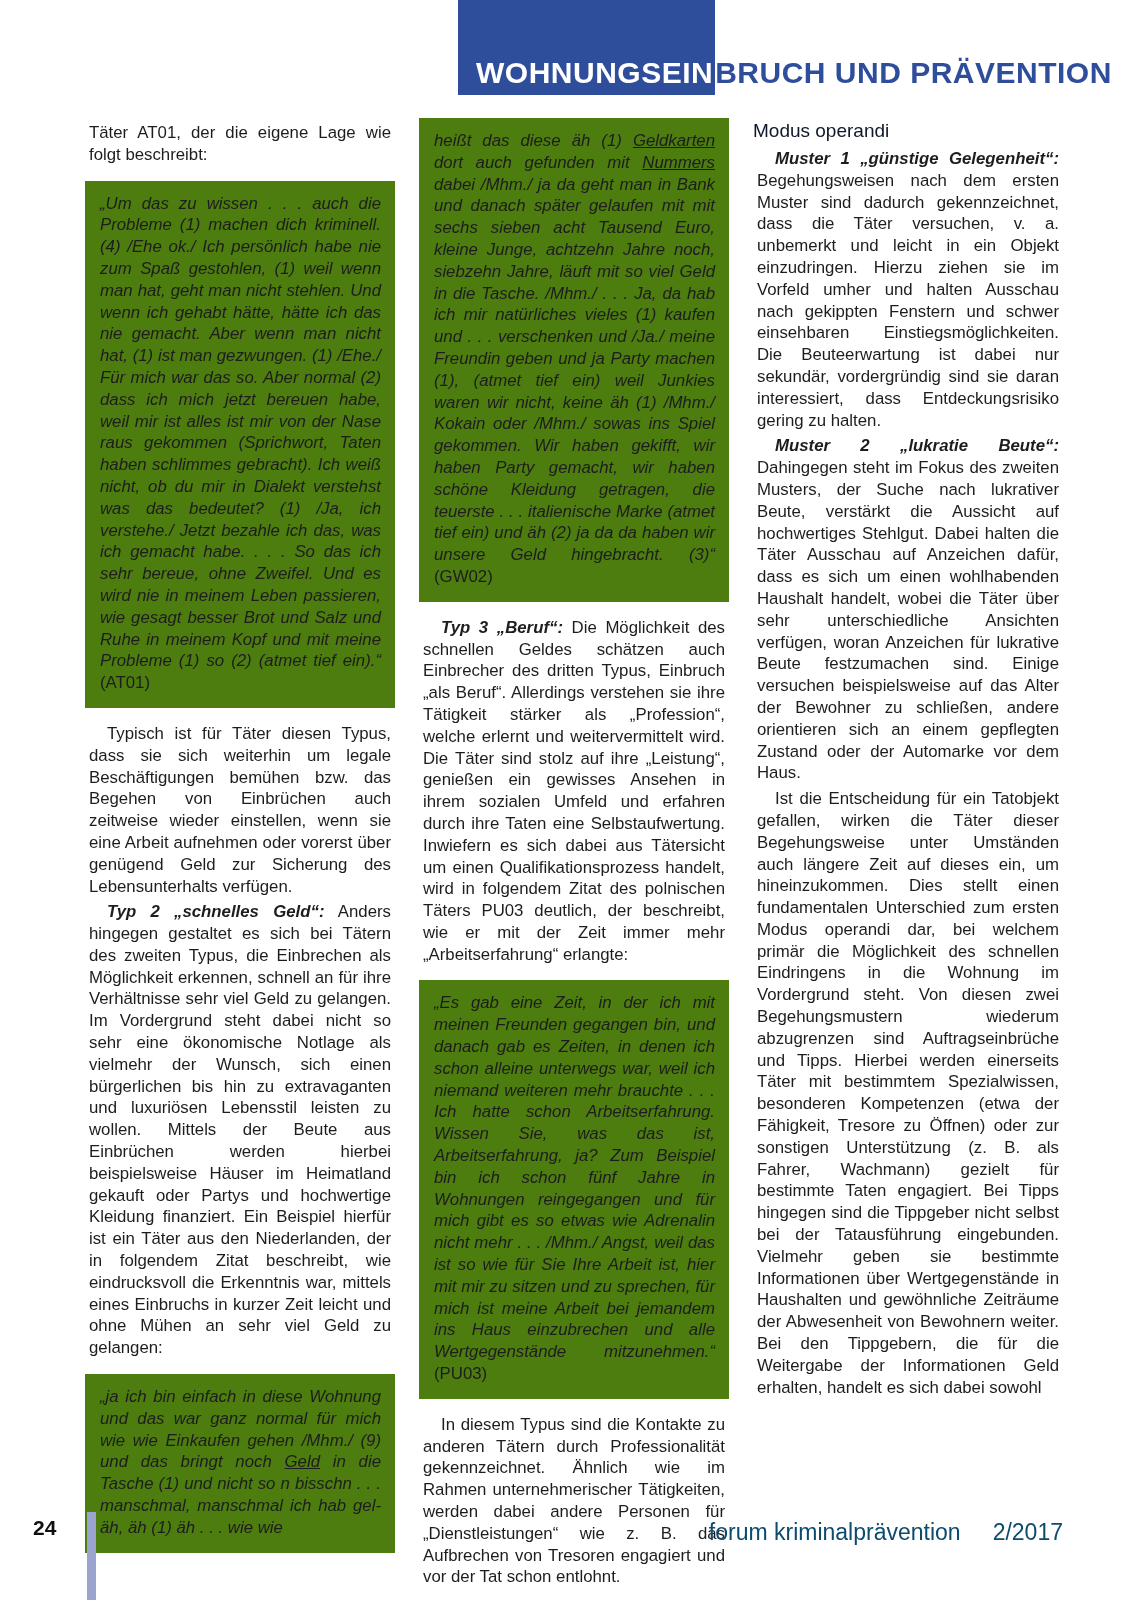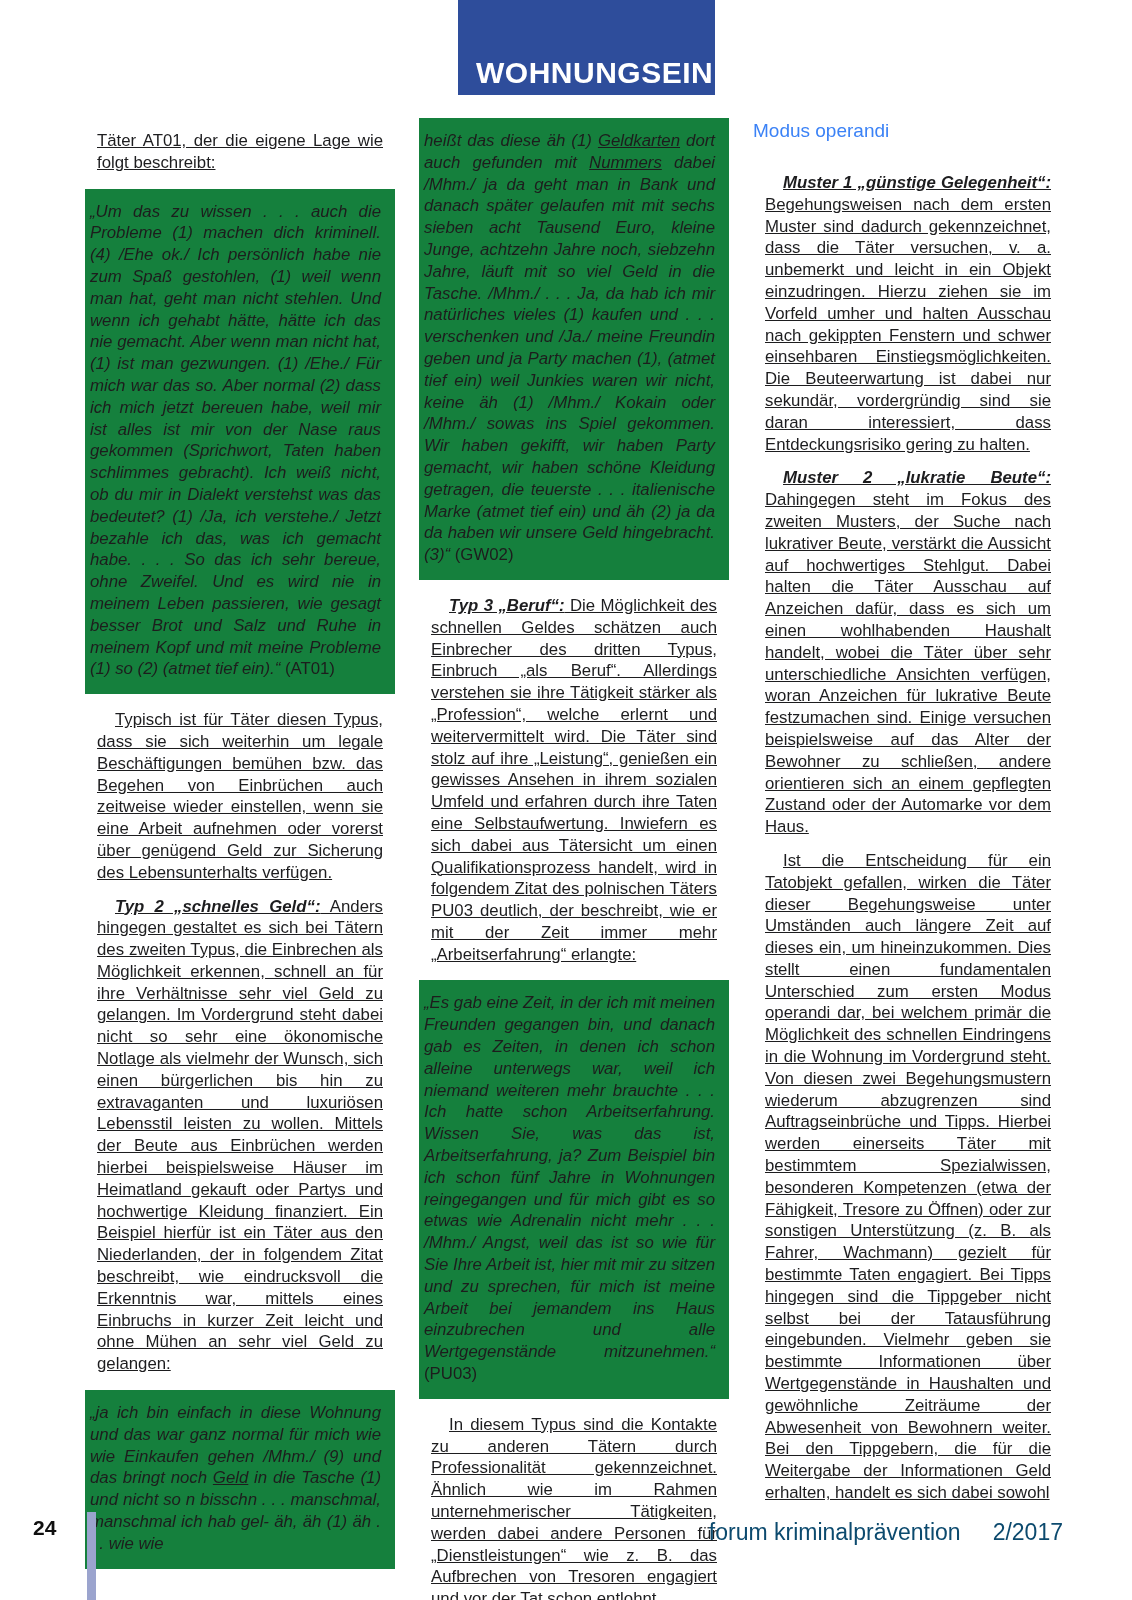--- a/index.html
+++ b/index.html
@@ -25,38 +25,38 @@
   .title-rest  { color:#2e4d9b; padding-bottom:7px; }
 
   
   .columns {
     position:absolute; left:85px; top:118px; width:978px;
     display:flex; gap:24px;
   }
   .col { flex:1; min-width:0; }
 
   p.body {
-    margin:12px; font-size:16.8px; line-height:21.8px;
-    text-align:justify; color:#1d1d1f;text-decoration:underline;
+    margin:4px; font-size:16.8px; line-height:21.8px;
+    text-align:justify; color:#1d1d1f;
   }
   p.indent { text-indent:18px; }
   .lead { font-weight:bold; font-style:italic; }
 
   .quote {
-    background:#15803d; margin:15px 0; padding:12px 14px 14px 5px;
+    background:#4d7c0f; margin:15px 0; padding:12px 14px 14px 15px;
     font-size:16.8px; line-height:21.8px; text-align:justify; color:#1d1d1d;
   }
   .col .quote:first-child { margin-top:0; }
   .qi { font-style:italic; }
   .qu { font-style:italic; text-decoration:underline; }
   .qs { font-style:normal; }
 
   .col-heading {
-    margin:2px 0 30px 0; font-size:19px; line-height:22px;
-    color:#3b82f6; font-weight:normal;
+    margin:2px 0 6px 0; font-size:19px; line-height:22px;
+    color:#0f172a; font-weight:normal;
   }
 
   
   .page-number {
     position:absolute; left:33px; top:1516px;
     font-size:21px; font-weight:bold; color:#101010;text-align:right;
   }
   .footer-bar {
     position:absolute; left:87px; top:1512px; width:9px; height:88px;
     background:#9ba4ce;
@@ -69,20 +69,21 @@
 </style>
 </head>
 <body>
 
 <div class="page">
 
   <header class="header-row">
     <div class="title-box">
       <span class="title-white">WOHNUNGSEIN</span>
     </div>
+    <span class="title-rest">BRUCH UND PRÄVENTION</span>
   </header>
 
   <main class="columns">
 
     <section class="col">
       <p class="body">Täter AT01, der die eigene Lage wie folgt beschreibt:</p>
 
       <div class="quote">
         <span class="qi">„Um das zu wissen . . . auch die Probleme (1) machen dich kriminell. (4) /Ehe ok./ Ich persönlich habe nie zum Spaß gestohlen, (1) weil wenn man hat, geht man nicht stehlen. Und wenn ich gehabt hätte, hätte ich das nie gemacht. Aber wenn man nicht hat, (1) ist man gezwungen. (1) /Ehe./ Für mich war das so. Aber normal (2) dass ich mich jetzt bereuen habe, weil mir ist alles ist mir von der Nase raus gekommen (Sprichwort, Taten haben schlimmes gebracht). Ich weiß nicht, ob du mir in Dialekt verstehst was das bedeutet? (1) /Ja, ich verstehe./ Jetzt bezahle ich das, was ich gemacht habe. . . . So das ich sehr bereue, ohne Zweifel. Und es wird nie in meinem Leben passieren, wie gesagt besser Brot und Salz und Ruhe in meinem Kopf und mit meine Probleme (1) so (2) (atmet tief ein).“</span><span class="qs"> (AT01)</span>
       </div>

